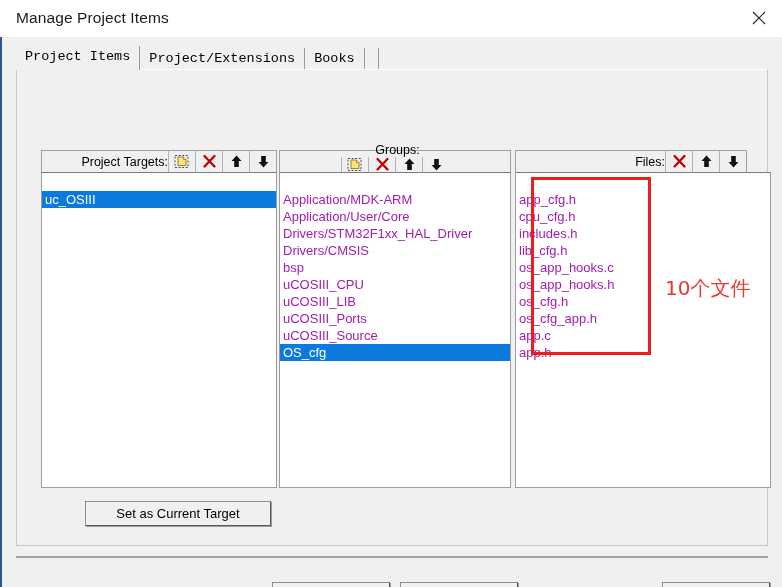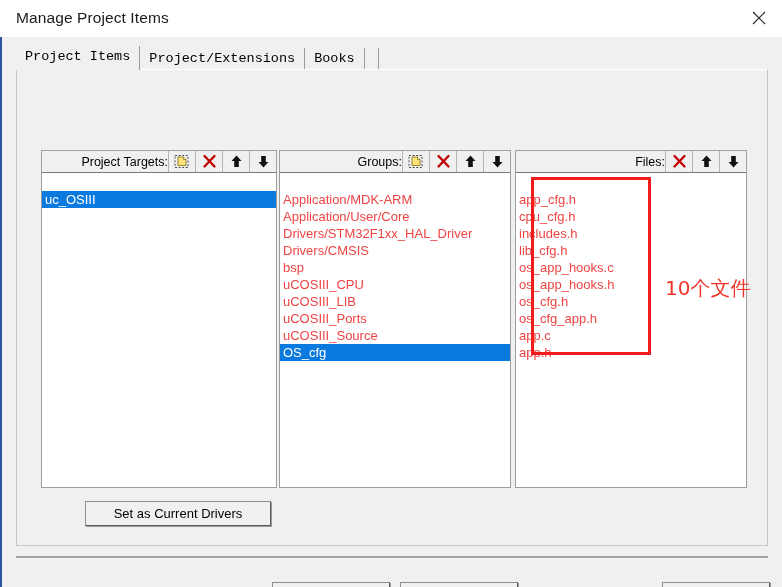--- a/index.html
+++ b/index.html
@@ -157,21 +157,21 @@
     background: #ffffff;
     border: 1px solid #9d9d9d;
     border-top: 1px solid #7a7a7a;
     overflow: hidden;
     padding-top: 18px;
   }
   .listitem {
     font-size: 13px;
     line-height: 17px;
     height: 17px;
-    color: #ef4444;
+    color: #a21caf;
     padding-left: 3px;
     white-space: nowrap;
     font-family: "Liberation Sans", sans-serif;
     cursor: default;
   }
   .listitem.selected {
     background: #0a7ade;
     color: #ffffff;
   }
 
@@ -294,25 +294,25 @@
           <span class="toolbtn">
             <svg width="13" height="15" viewBox="0 0 13 15">
               <path d="M6.5 13.5 L11.5 8 L8.8 8 L8.8 2 L4.2 2 L4.2 8 L1.5 8 Z" fill="#101010"></path>
             </svg>
           </span>
         </span>
       </div>
       <div class="listbox" style="left:0; width:236px;">
         <div class="listitem selected">uc_OSIII</div>
       </div>
-      <div class="action-btn" id="btn-set-target">Set as Current Drivers</div>
+      <div class="action-btn" id="btn-set-target">Set as Current Target</div>
     </div>
 
     <div class="column" id="col-groups">
-      <div class="col-header" style="left:0; width:232px;">
+      <div class="col-header" style="left:0; width:232px;flex-direction:column;">
         <span class="col-label">Groups:</span>
         <span class="tool-group">
           <span class="toolbtn">
             <svg width="16" height="15" viewBox="0 0 16 15">
               <rect x="1" y="1.5" width="13" height="12" fill="none" stroke="#4a4a4a" stroke-width="1" stroke-dasharray="2,1.6"></rect>
               <path d="M4 3 L9.5 3 L12 5.5 L12 11.5 L4 11.5 Z" fill="#ffe27a" stroke="#8a7a20" stroke-width="0.9"></path>
               <path d="M9.5 3 L9.5 5.5 L12 5.5" fill="#fff6c9" stroke="#8a7a20" stroke-width="0.8"></path>
             </svg>
           </span>
           <span class="toolbtn">
@@ -360,21 +360,21 @@
               <path d="M6.5 1.5 L11.5 7 L8.8 7 L8.8 13 L4.2 13 L4.2 7 L1.5 7 Z" fill="#101010"></path>
             </svg>
           </span>
           <span class="toolbtn">
             <svg width="13" height="15" viewBox="0 0 13 15">
               <path d="M6.5 13.5 L11.5 8 L8.8 8 L8.8 2 L4.2 2 L4.2 8 L1.5 8 Z" fill="#101010"></path>
             </svg>
           </span>
         </span>
       </div>
-      <div class="listbox" style="left:0; width:232px;">
+      <div class="listbox" style="left:0; width:256px;">
         <div class="listitem">app_cfg.h</div>
         <div class="listitem">cpu_cfg.h</div>
         <div class="listitem">includes.h</div>
         <div class="listitem">lib_cfg.h</div>
         <div class="listitem">os_app_hooks.c</div>
         <div class="listitem">os_app_hooks.h</div>
         <div class="listitem">os_cfg.h</div>
         <div class="listitem">os_cfg_app.h</div>
         <div class="listitem">app.c</div>
         <div class="listitem">app.h</div>

